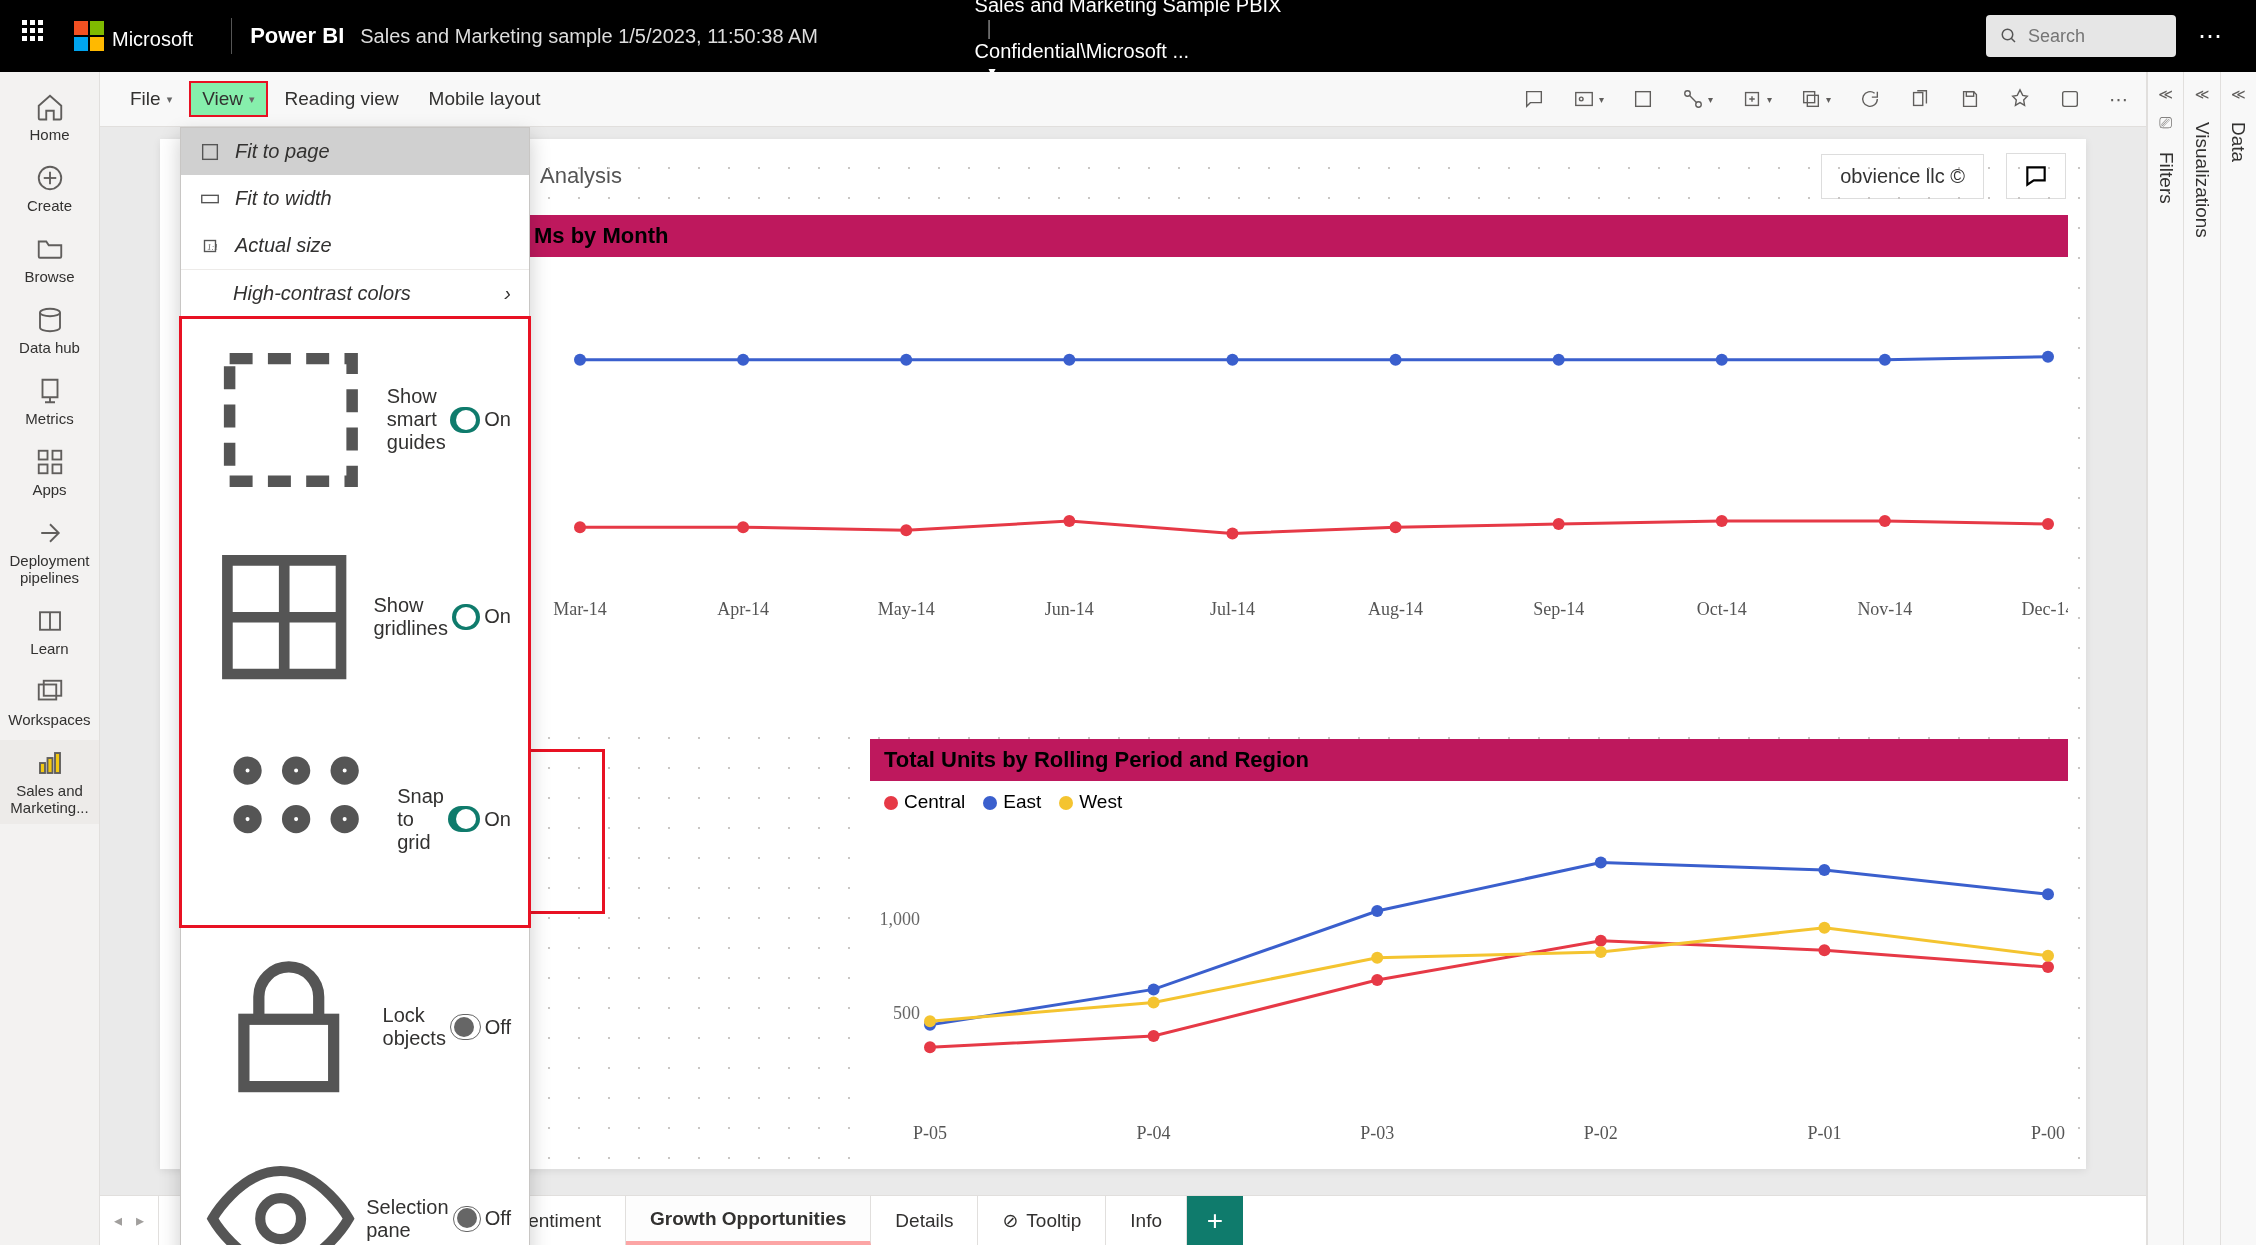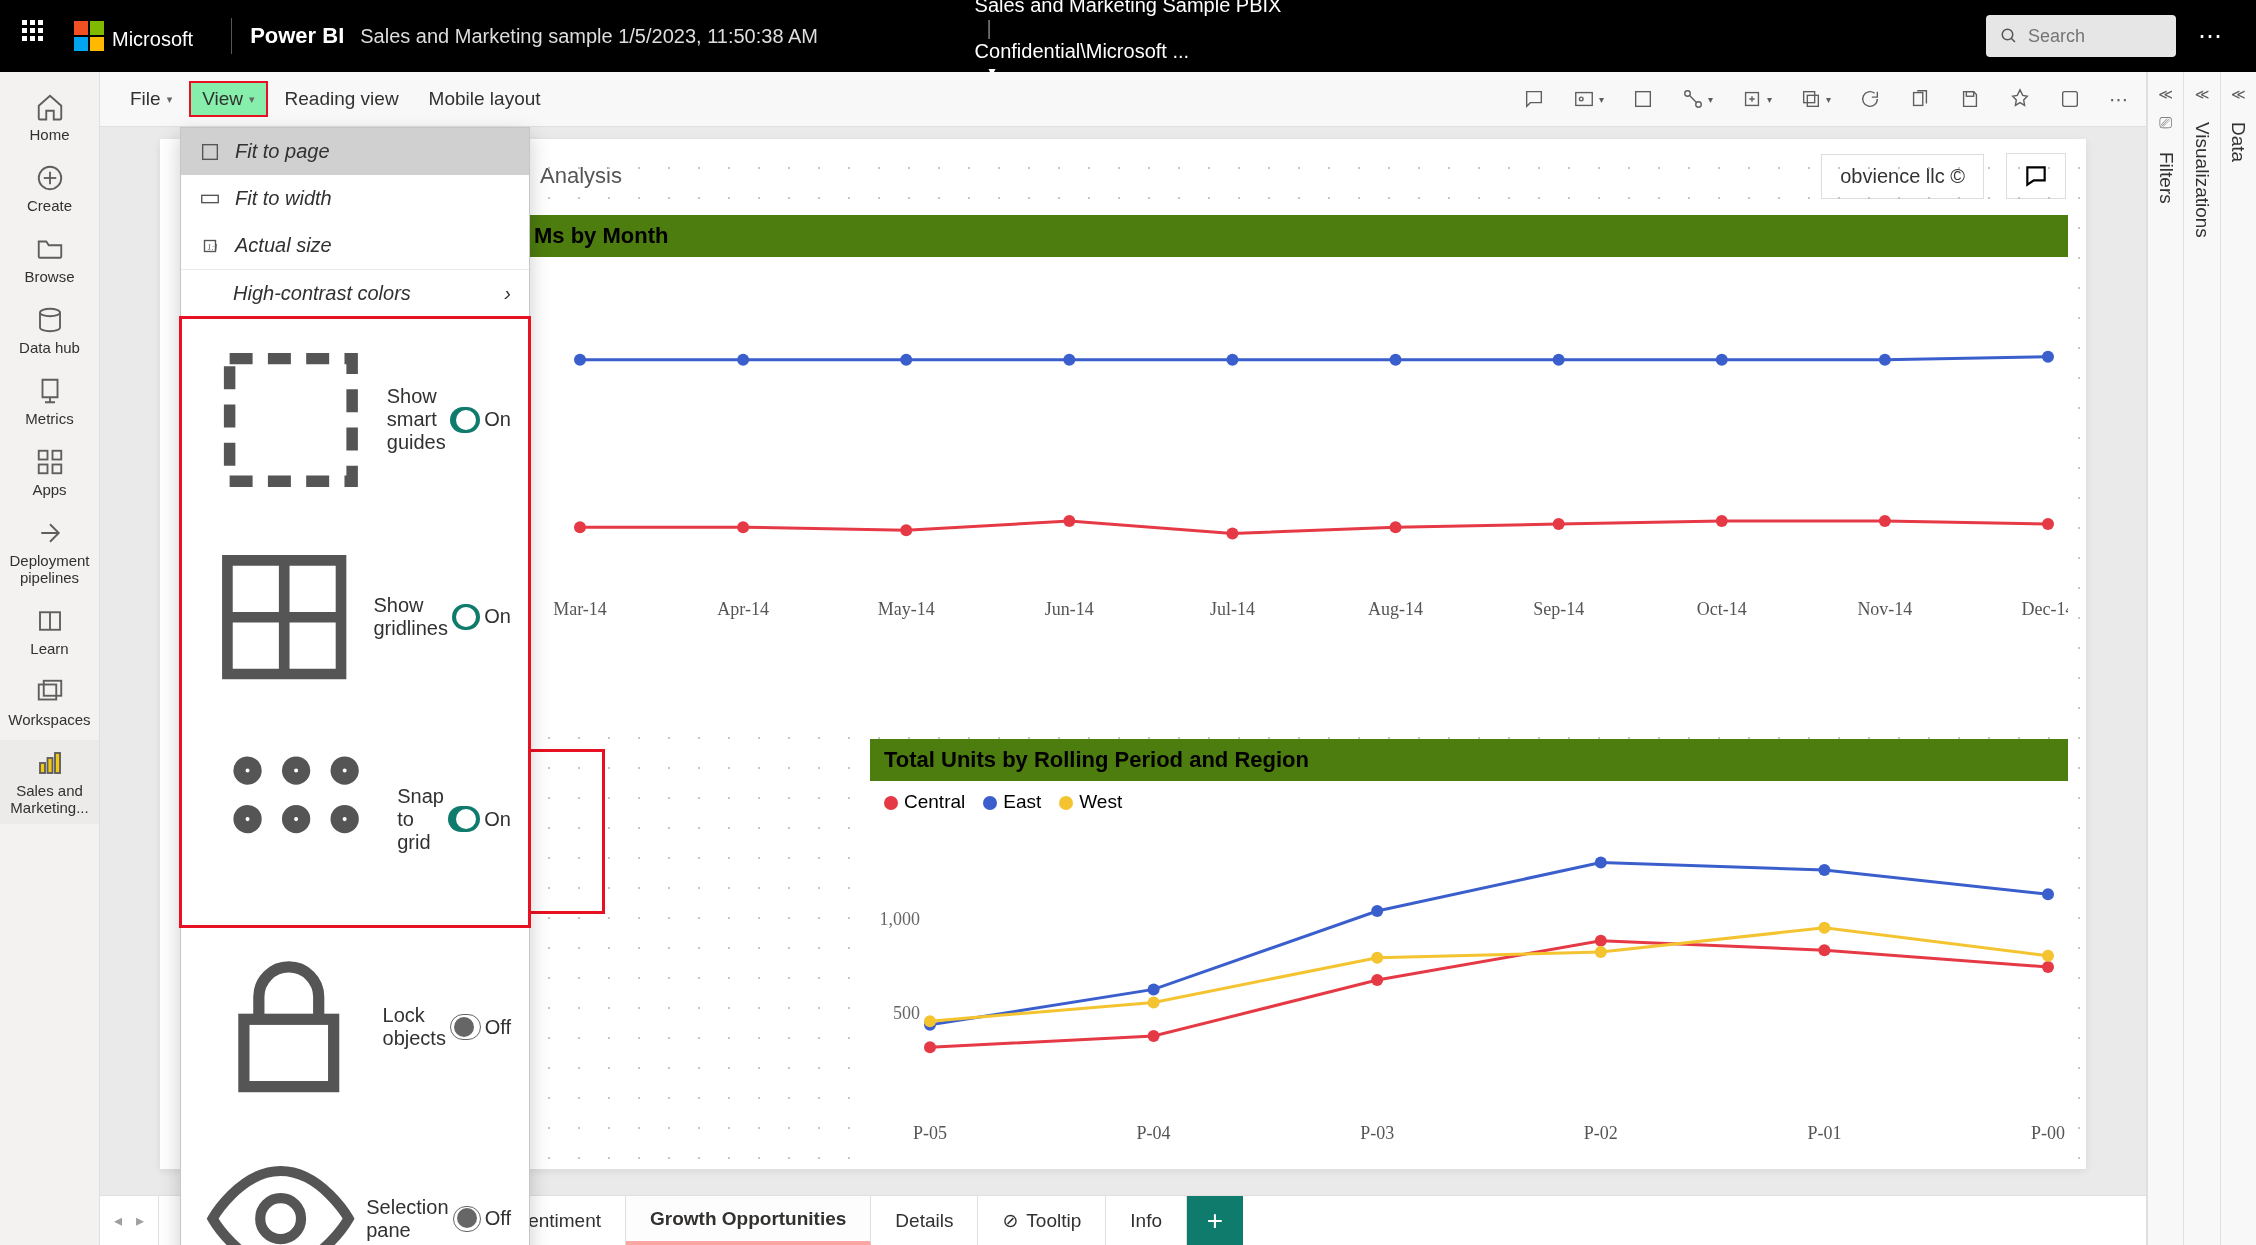--- a/index.html
+++ b/index.html
@@ -46,21 +46,21 @@
 .canvas-wrap { flex:1; background:#eaeaea; overflow:hidden; position:relative; padding:12px 60px 0 60px;}
 .canvas { background:#fff; width:100%; height: 1030px; box-shadow:0 2px 8px rgba(0,0,0,.08); position:relative; padding:14px 20px;}
 .dotgrid::before { content:""; position:absolute; inset:0; background-image: radial-gradient(#c8c6c4 1.2px, transparent 1.2px); background-size: 30px 30px; background-position: 14px 14px; pointer-events:none;}
 .canvas-header { display:flex; align-items:center; gap:20px;}
 .analysis-lbl { font-size:22px; color:#555; padding:8px 0;}
 .header-right { margin-left:auto; display:flex; align-items:center; gap:22px;}
 .obv { font-size:20px; color:#333; border:1px solid #ddd; padding:10px 18px; background:#fff;}
 .comment-box { border:1px solid #ddd; width:60px; height:46px; display:flex; align-items:center; justify-content:center; background:#fff;}
 
 .chart-tile { background:#fff; position:relative; }
-.chart-title { font-size:22px; font-weight:600; background:#4d7c0f; padding:8px 14px; margin-bottom:6px;}
+.chart-title { font-size:22px; font-weight:600; background:#be185d; padding:8px 14px; margin-bottom:6px;}
 .chart1 { position:absolute; left: 360px; top: 76px; right: 18px; height: 520px; }
 .chart2 { position:absolute; left: 710px; top: 600px; right: 18px; height: 420px; }
 .legend { display:flex; gap:18px; padding:4px 14px; font-size:19px;}
 .legend span.dot { width:14px;height:14px;border-radius:50%; display:inline-block; margin-right:6px; vertical-align:middle;}
 
 .red-rect { position:absolute; border:3px solid #e81123; }
 
 
 .dropdown { position:absolute; left:180px; top:127px; width:350px; background:#fff; border:1px solid #c8c6c4; box-shadow:0 8px 20px rgba(0,0,0,.2); z-index:50; font-size:20px; color:#323130;}
 .dropdown .row { display:flex; align-items:center; padding:12px 18px; gap:14px; cursor:pointer;font-style:italic;}

